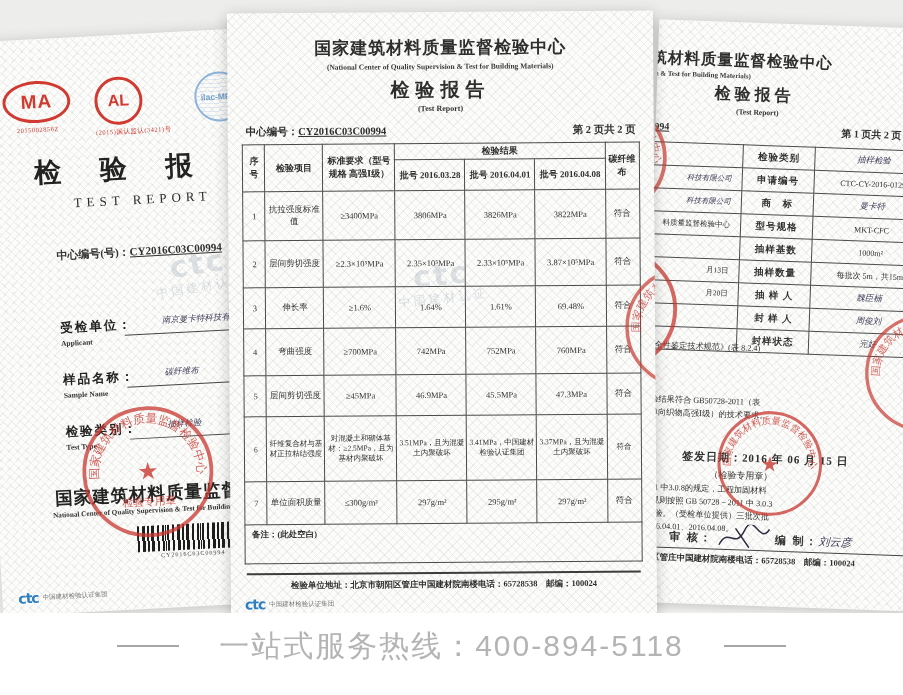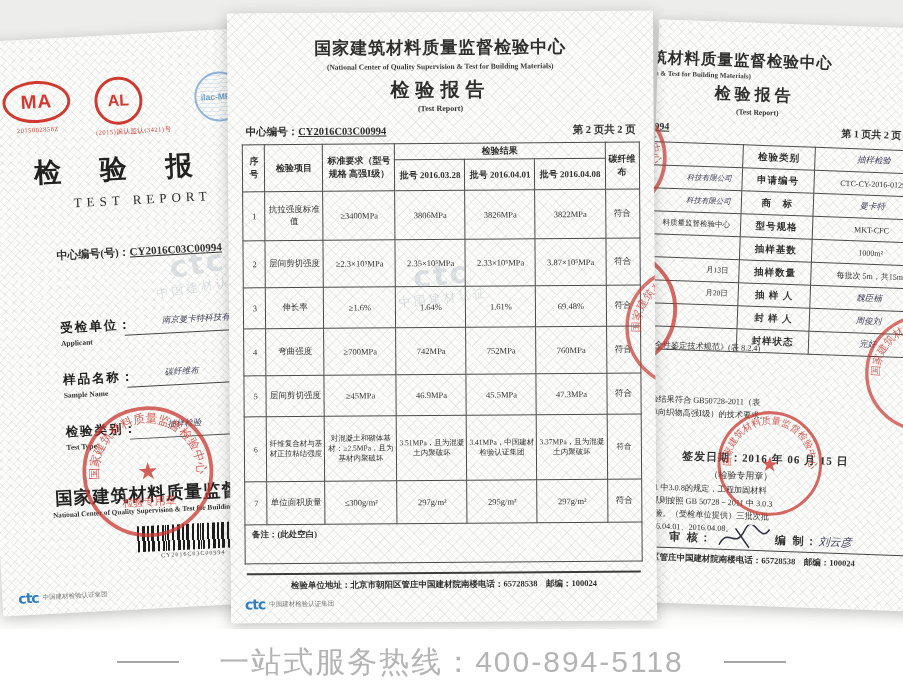--- a/index.html
+++ b/index.html
@@ -91,21 +91,21 @@
   .r-stamp-caption{position:absolute;top:447px;left:66px;font-size:9px;white-space:nowrap;color:#2e2e2e;}
   .r-para{position:absolute;font-size:8.2px;white-space:nowrap;color:#2f2f2f;}
   .r-audit{position:absolute;top:502px;left:28px;font-size:11px;font-weight:bold;letter-spacing:2px;white-space:nowrap;}
   .r-audit .sig-svg{vertical-align:-8px;margin:0 2px;}
   .r-author-value{font-style:italic;font-weight:normal;font-size:11px;color:#3c3c57;letter-spacing:0;}
   .r-rule{position:absolute;top:527px;left:-10px;width:300px;border-top:1.5px solid #444;}
   .r-footer{position:absolute;top:532px;left:2px;font-size:8.5px;font-weight:bold;white-space:nowrap;color:#2f2f2f;}
   
   .stamp{position:absolute;pointer-events:none;}
   
-  .hotline{position:absolute;left:0;right:0;bottom:0;height:66px;background:#ffffff;
+  .hotline{position:absolute;left:0;right:0;bottom:16px;height:66px;background:#ffffff;
     display:flex;align-items:center;justify-content:center;gap:40px;z-index:5;}
   .hotline .hl-line{width:62px;border-top:2px solid #a6a6a6;}
   .hotline-text{font-family:"Liberation Sans","DejaVu Sans",sans-serif;font-size:30px;color:#b4b4b4;letter-spacing:2px;white-space:nowrap;}
 </style>
 </head>
 <body>
 
 <div class="stage">
 
   <div class="doc doc-left">

